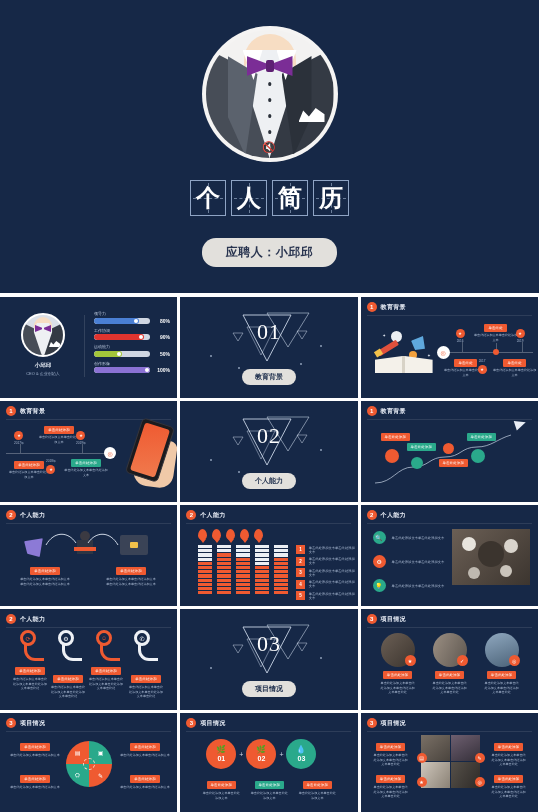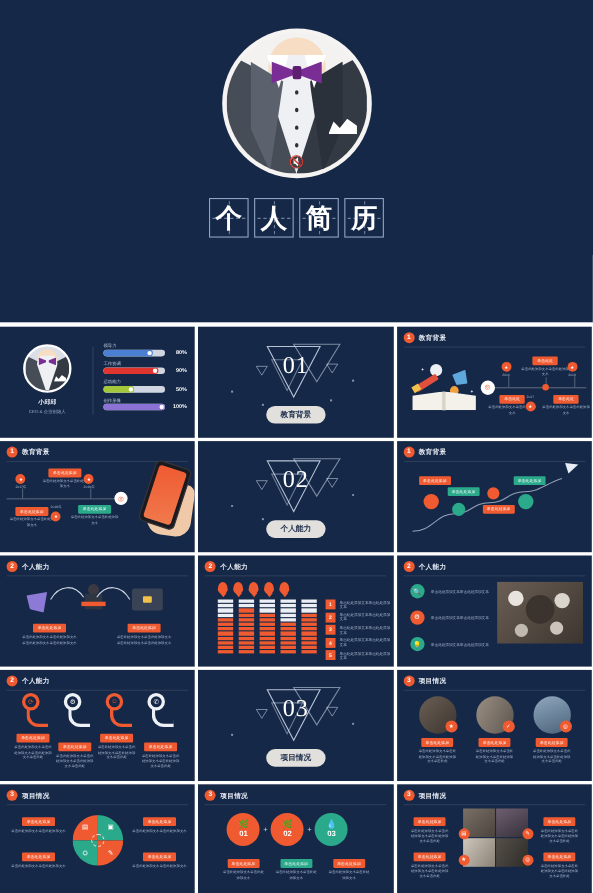--- a/index.html
+++ b/index.html
@@ -253,20 +253,21 @@
           <span class="tchar">人</span>
         </div>
         <div class="tbox">
           <span class="tchar">简</span>
         </div>
         <div class="tbox">
           <span class="tchar">历</span>
         </div>
       </div>
 
+      <div class="pill">应聘人：小邱邱</div>
     </div>
   </div>
 
   <div class="grid">
 
     <div class="thumb">
       <div class="sk-left">
         <div class="sk-ava">
           <div class="ska-suitL"></div>
             <div class="ska-suitR"></div>

